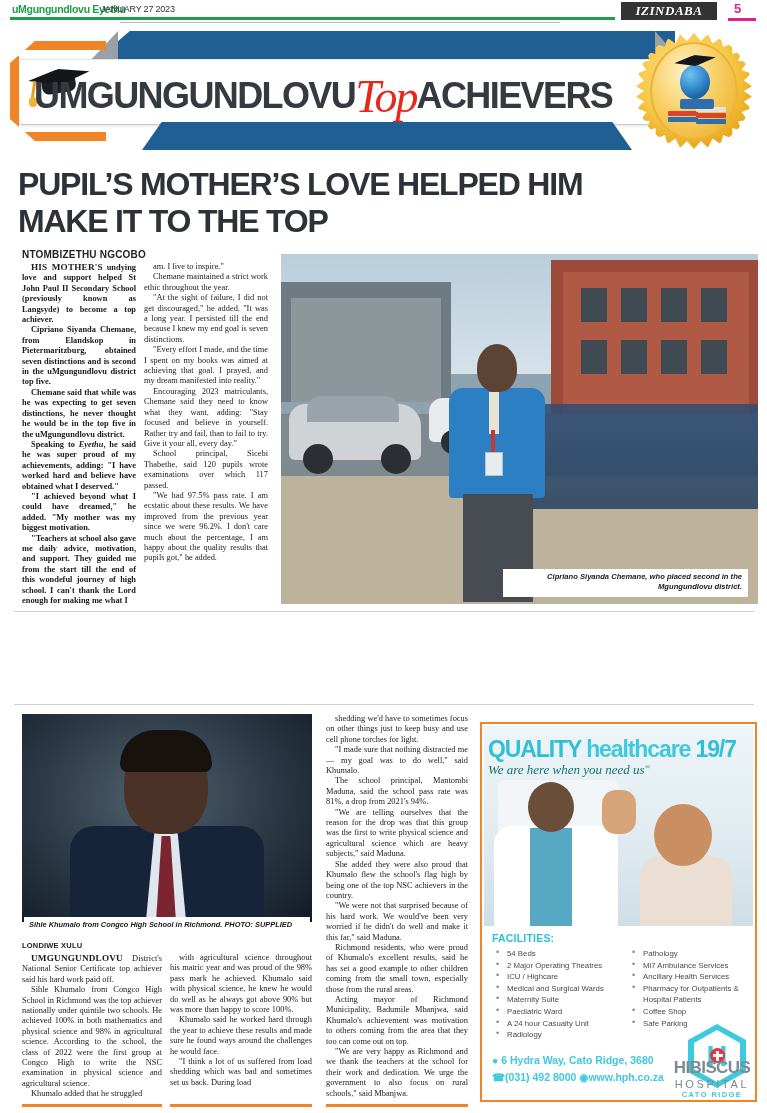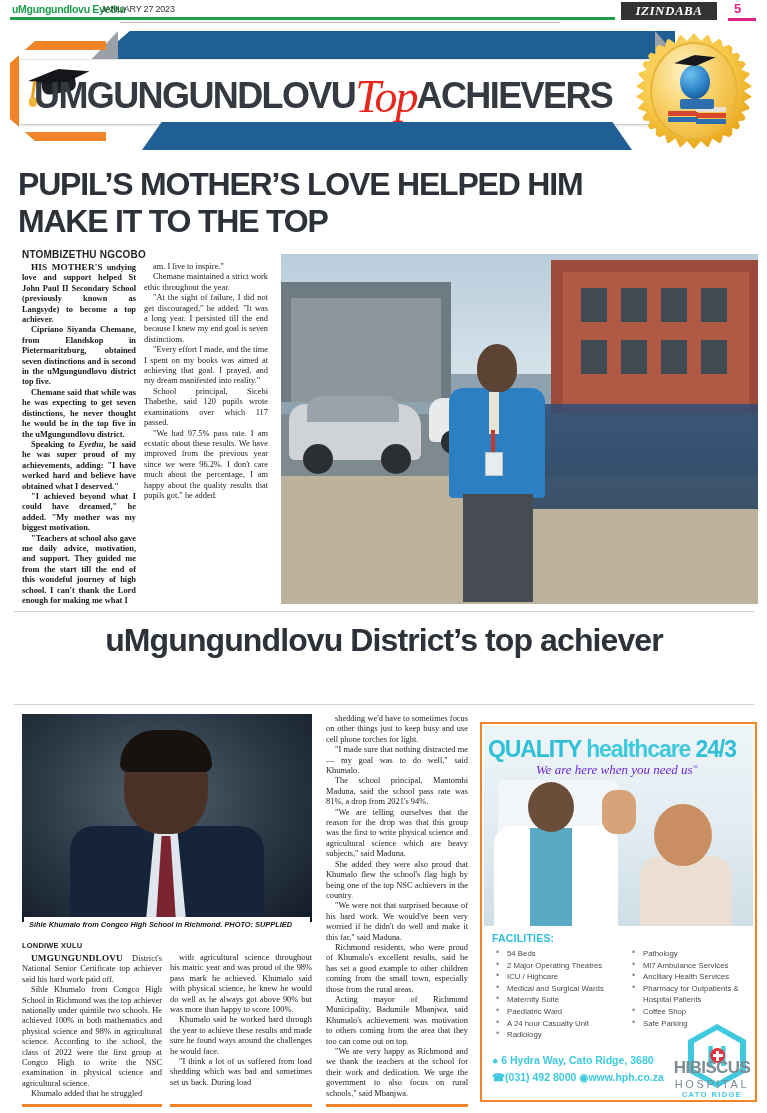--- a/index.html
+++ b/index.html
@@ -232,21 +232,21 @@
   .ad-hand { position:absolute; left:118px; top:64px; width:34px; height:44px; background:#d7a47a; border-radius:14px; }
   .ad-title {
     position: absolute; left: 6px; top: 12px; width: 262px;
     font-family: "Liberation Sans", sans-serif; font-weight: bold;
     font-size: 23px; color: #2fc0d8; letter-spacing: -1.1px; white-space: nowrap;
   }
   .ad-title .light { font-weight: bold; color: #3fc9de; }
   .ad-sub {
     position: absolute; left: 6px; top: 38px; width: 262px;
     font-family: "Liberation Serif", serif; font-style: italic;
-    font-size: 13px; color: #6d28d9; text-align: center; padding-right: 4px;
+    font-size: 13px; color: #0f766e; text-align: left; padding-right: 4px;
   }
   .ad-sub sup { font-size: 7px; }
   .ad-facilities {
     position: absolute; left: 10px; top: 208px;
     font-family: "Liberation Sans", sans-serif; font-weight: bold;
     font-size: 10.5px; color: #2fc0d8; letter-spacing: 0.2px;
   }
   .ad-list { position: absolute; top: 224px; font-family: "Liberation Sans", sans-serif;
     font-size: 7.8px; line-height: 11.6px; color: #4a4a4a; }
   .ad-list li { list-style: none; position: relative; padding-left: 11px; }
@@ -344,20 +344,21 @@
       <p class="">Chemane said that while was he was expecting to get seven distinctions, he never thought he would be in the top five in the uMgungundlovu district.</p>
       <p class="">Speaking to <i>Eyethu</i>, he said he was super proud of my achievements, adding: "I have worked hard and believe have obtained what I deserved."</p>
       <p class="">"I achieved beyond what I could have dreamed," he added. "My mother was my biggest motivation.</p>
       <p class="">"Teachers at school also gave me daily advice, motivation, and support. They guided me from the start till the end of this wondeful journey of high school. I can't thank the Lord enough for making me what I</p>
     </div>
   <div class="col a1c2">
       <p class="first">am. I live to inspire."</p>
       <p class="">Chemane maintained a strict work ethic throughout the year.</p>
       <p class="">"At the sight of failure, I did not get discouraged," he added. "It was a long year. I persisted till the end because I knew my end goal is seven distinctions.</p>
       <p class="">"Every effort I made, and the time I spent on my books was aimed at achieving that goal. I prayed, and my dream manifested into reality."</p>
+      <p class="">Encouraging 2023 matriculants, Chemane said they need to know what they want, adding: "Stay focused and believe in yourself. Rather try and fail, than to fail to try. Give it your all, every day."</p>
       <p class="">School principal, Sicebi Thabethe, said 120 pupils wrote examinations over which 117 passed.</p>
       <p class="">"We had 97.5% pass rate. I am ecstatic about these results. We have improved from the previous year since we were 96.2%. I don't care much about the percentage, I am happy about the quality results that pupils got," he added.</p>
     </div>
 
   <div class="photo1">
     <div class="ph1-sky"></div>
     <div class="ph1-bld-l"></div>
     <div class="ph1-bld-l2"></div>
     <div class="ph1-bld-r"></div>
     <div class="ph1-bld-r2"></div>
@@ -381,24 +382,25 @@
     <div class="ph1-wheel" style="left:220px; top:176px; width:24px; height:24px;"></div>
     <div class="ph1-person">
       <div class="ph1-shirt"></div>
       <div class="ph1-pants"></div>
       <div class="ph1-head"></div>
       <div class="ph1-tie"></div>
       <div class="ph1-lanyard"></div>
       <div class="ph1-badge"></div>
     </div>
   </div>
+  <div class="caption1">Cipriano Siyanda Chemane, who placed second in the Mgungundlovu district.</div>
 
   <div class="rule2"></div>
   <h2 class="headline2">
-    <span>uMgungundlovu District’s top achiever</span><br>
+    <br>
   </h2>
   <div class="rule3"></div>
 
   <div class="photo2">
     <div class="ph2-bg"></div>
     <div class="ph2-suit"></div>
     <div class="ph2-shirt"></div>
     <div class="ph2-tie"></div>
     <div class="ph2-head"></div>
     <div class="ph2-hair"></div>
@@ -441,21 +443,21 @@
       <div class="ad-baby">
         <div class="ad-baby-body"></div>
         <div class="ad-baby-head"></div>
       </div>
       <div class="ad-hand"></div>
     </div>
 
     <div class="ad-title">
       <span>QUALITY</span>
       <span class="light">healthcare</span>
-      <span>24/3</span>
+      <span>19/7</span>
     </div>
     <div class="ad-sub"><span>We are here when you need us</span><sup>®</sup></div>
 
     <div class="ad-facilities">FACILITIES:</div>
     <ul class="ad-list ad-list-l">
         <li>54 Beds</li>
         <li>2 Major Operating Theatres</li>
         <li>ICU / Highcare</li>
         <li>Medical and Surgical Wards</li>
         <li>Maternity Suite</li>

